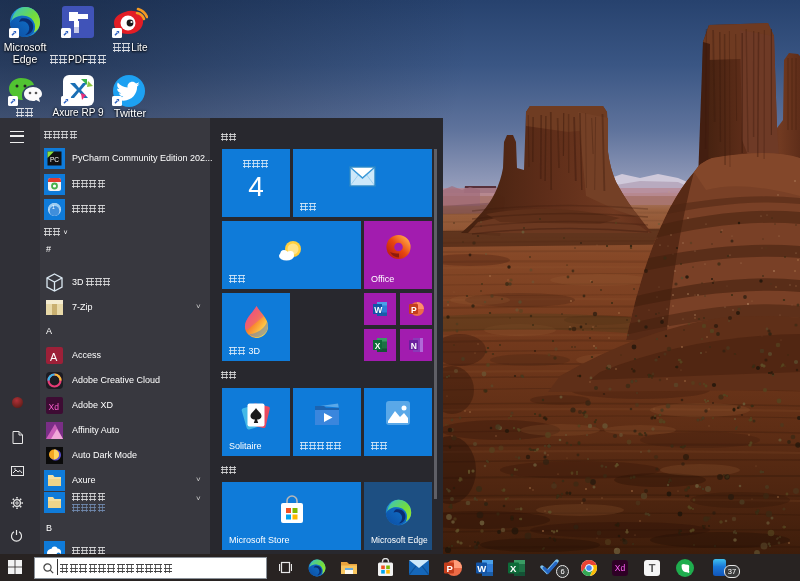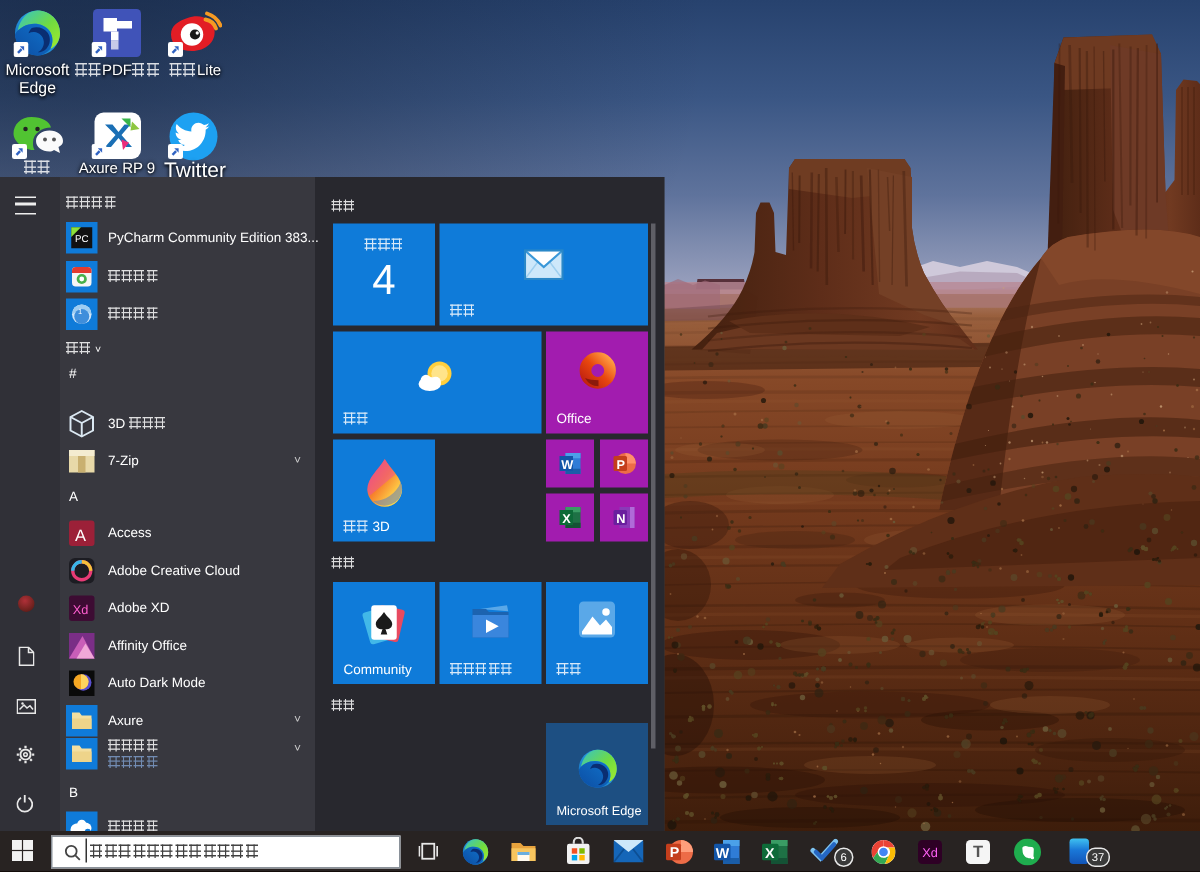--- a/index.html
+++ b/index.html
@@ -1317,25 +1317,25 @@
       <rect width="10" height="10" rx="1.5" fill="#fff"></rect>
       <path d="M3,7.2 L5.4,4.8" stroke="#2f62c2" stroke-width="1.6" fill="none"></path>
       <path d="M4.2,2.9 L7.1,2.9 L7.1,5.8 Z" fill="#2f62c2"></path>
     </svg>
 <svg class="abs" style="left:112px;top:96px" width="10" height="10" viewBox="0 0 10 10">
       <rect width="10" height="10" rx="1.5" fill="#fff"></rect>
       <path d="M3,7.2 L5.4,4.8" stroke="#2f62c2" stroke-width="1.6" fill="none"></path>
       <path d="M4.2,2.9 L7.1,2.9 L7.1,5.8 Z" fill="#2f62c2"></path>
     </svg>
 <div class="dlabel" style="left:-10px;top:41px;width:70px">Microsoft<br>Edge</div>
-<div class="dlabel" style="left:43px;top:42px;width:70px;font-size:10px"><span class="c"></span><span class="c"></span>PDF<span class="c"></span><span class="c"></span></div>
+<div class="dlabel" style="left:43px;top:54px;width:70px;font-size:10px"><span class="c"></span><span class="c"></span>PDF<span class="c"></span><span class="c"></span></div>
 <div class="dlabel" style="left:95px;top:42px;width:70px;font-size:10px"><span class="c"></span><span class="c"></span>Lite</div>
 <div class="dlabel" style="left:-10px;top:107px;width:70px;font-size:10px"><span class="c"></span><span class="c"></span></div>
 <div class="dlabel" style="left:43px;top:107px;width:70px;font-size:10px">Axure RP 9</div>
-<div class="dlabel" style="left:95px;top:107px;width:70px;font-size:14px">Twitter</div>
+<div class="dlabel" style="left:95px;top:107px;width:70px;font-size:11px">Twitter</div>
 </div>
 
 <div id="menu">
 <div class="railbg"></div>
 <div class="tilebg"></div>
 
 <div class="abs" style="left:10px;top:13px;width:14px;height:10px;border-top:1.6px solid #eee;border-bottom:1.6px solid #eee">
       <div style="margin-top:3.2px;height:1.6px;background:#eee"></div>
     </div>
 <div class="abs" style="left:12px;top:279px;width:11px;height:11px;border-radius:50%;background:radial-gradient(circle at 42% 32%,#b03038,#71221f 62%,#471413)"></div>
@@ -1365,21 +1365,21 @@
       <path d="M3,1.8 A5,5 0 1 0 8,1.8" fill="none" stroke="#e8e8e8" stroke-width="1.2"></path>
       <line x1="5.5" y1="0" x2="5.5" y2="5" stroke="#e8e8e8" stroke-width="1.2"></line>
     </svg>
 
 <div class="mitem" style="left:44px;top:12px"><span class="c"></span><span class="c"></span><span class="c"></span><span class="c"></span></div>
 <div class="micon" style="left:44px;top:30px;background:#0f7bd9"><svg width="21" height="21" viewBox="0 0 21 21">
         <rect x="3.5" y="3.5" width="14" height="14" fill="#111"></rect>
         <path d="M3.5,3.5 L10,3.5 L3.5,10 Z" fill="#8de03a"></path>
         <text x="6" y="13.5" font-size="6.5" fill="#fff" font-family="Liberation Sans">PC</text>
       </svg></div>
-<div class="mtext" style="left:72px;top:35px">PyCharm Community Edition 383...</div>
+<div class="mtext" style="left:72px;top:35px">PyCharm Community Edition 202...</div>
 <div class="micon" style="left:44px;top:56px;background:#0f7bd9"><svg width="21" height="21" viewBox="0 0 21 21">
         <rect x="4" y="4" width="13" height="13" rx="2.5" fill="#f5f5f5"></rect>
         <path d="M4,8 L17,8 L17,6.5 A2.5,2.5 0 0 0 14.5,4 L6.5,4 A2.5,2.5 0 0 0 4,6.5 Z" fill="#e23b30"></path>
         <circle cx="10.5" cy="12" r="3.4" fill="#47b04b"></circle>
         <circle cx="10.5" cy="12" r="1.6" fill="#fff"></circle>
       </svg></div>
 <div class="mtext" style="left:72px;top:61px"><span class="c"></span><span class="c"></span><span class="c"></span><span class="c"></span></div>
 <div class="micon" style="left:44px;top:81px;background:#0f7bd9"><svg width="21" height="21" viewBox="0 0 21 21">
         <circle cx="10.5" cy="10.5" r="6.5" fill="#cfe6fa"></circle>
         <path d="M4,10.5 A6.5,6.5 0 0 1 17,10.5 C13,8 8,8 4,10.5 Z" fill="#9ecdf2"></path>
@@ -1417,21 +1417,21 @@
 <div class="micon" style="left:44px;top:277px"><svg width="21" height="21" viewBox="0 0 21 21">
         <rect x="2" y="2" width="17" height="17" rx="2" fill="#3d0c33"></rect>
         <text x="4.5" y="14.5" font-size="8.5" fill="#ff5fd0" font-family="Liberation Sans">Xd</text>
       </svg></div>
 <div class="mtext" style="left:72px;top:282px">Adobe XD</div>
 <div class="micon" style="left:44px;top:302px"><svg width="21" height="21" viewBox="0 0 21 21">
         <rect x="2" y="2" width="17" height="17" fill="#7a2e86"></rect>
         <path d="M2,19 L11,4 L19,19 Z" fill="#c95eb8"></path>
         <path d="M7,19 L13,9 L19,19 Z" fill="#f0a8d8"></path>
       </svg></div>
-<div class="mtext" style="left:72px;top:307px">Affinity Office</div>
+<div class="mtext" style="left:72px;top:307px">Affinity Auto</div>
 <div class="micon" style="left:44px;top:327px"><svg width="21" height="21" viewBox="0 0 21 21">
         <rect x="2" y="2" width="17" height="17" fill="#0a0a0a"></rect>
         <circle cx="11.5" cy="10" r="5.5" fill="#5a4fd0"></circle>
         <circle cx="10" cy="9.5" r="5" fill="#f5a623"></circle>
         <path d="M10,4.5 A5,5 0 0 1 10,14.5 Z" fill="#ffd35e"></path>
       </svg></div>
 <div class="mtext" style="left:72px;top:332px">Auto Dark Mode</div>
 <div class="micon" style="left:44px;top:352px;background:#0f7bd9"><svg width="21" height="21" viewBox="0 0 21 21">
         <path d="M4,5 L9,5 L10.5,7 L17,7 L17,16 L4,16 Z" fill="#f3dfa0"></path>
         <path d="M4,9 L17,9 L17,16 L4,16 Z" fill="#eed48a"></path>
@@ -1549,40 +1549,51 @@
 <svg class="abs" style="left:19px;top:12px" width="30" height="30" viewBox="0 0 30 30">
         <g transform="rotate(-16 15 15)">
           <rect x="2.5" y="5" width="17" height="22" rx="2" fill="#42b8e8"></rect>
         </g>
         <g transform="rotate(13 15 15)">
           <rect x="10" y="4" width="17" height="22" rx="2" fill="#e84a60"></rect>
         </g>
         <rect x="6.5" y="3.5" width="17" height="23" rx="2" fill="#fff"></rect>
         <path d="M15,8 C13,11.5 9.5,13 9.5,16.2 A3.6,3.6 0 0 0 14,19.4 L12.8,23 L17.2,23 L16,19.4 A3.6,3.6 0 0 0 20.5,16.2 C20.5,13 17,11.5 15,8 Z" fill="#1a1a1a"></path>
       </svg>
-<div class="lab">Community</div>
+<div class="lab">Solitaire</div>
 </div>
 <div class="tile" style="left:293px;top:270px;width:68px;height:68px">
 <svg class="abs" style="left:19px;top:14px" width="30" height="26" viewBox="0 0 30 26">
         <path d="M8,4 L26,1.5 L26.8,5.5" fill="#5aa8e8"></path>
         <path d="M3,4 L12,4 L14,6 L27,6 L27,23 L3,23 Z" fill="#1c63b0"></path>
         <rect x="3" y="8" width="24" height="15" fill="#3a86dd"></rect>
         <path d="M12,11 L20.5,15.5 L12,20 Z" fill="#fff"></path>
       </svg>
 <div class="lab"><span class="c"></span><span class="c"></span><span class="c"></span><span class="c"></span><span class="c"></span></div>
 </div>
 <div class="tile" style="left:364px;top:270px;width:68px;height:68px">
 <svg class="abs" style="left:21px;top:12px" width="26" height="26" viewBox="0 0 26 26">
         <rect x="1" y="1" width="24" height="24" rx="3" fill="#5aa8e8"></rect>
         <path d="M3,21 L10,11 L15,17 L19,13 L23,18 L23,23 L3,23 Z" fill="#fff"></path>
         <circle cx="19" cy="8" r="2.5" fill="#fff"></circle>
       </svg>
 <div class="lab"><span class="c"></span><span class="c"></span></div>
 </div>
 <div class="ghead" style="left:221px;top:347px"><span class="c"></span><span class="c"></span></div>
+<div class="tile" style="left:222px;top:364px;width:139px;height:68px">
+<svg class="abs" style="left:57px;top:13px" width="26" height="30" viewBox="0 0 26 30">
+        <path d="M8,8 L8,6 A5,5 0 0 1 18,6 L18,8" fill="none" stroke="#b8b8b8" stroke-width="1.6"></path>
+        <rect x="2" y="8" width="22" height="20" rx="2" fill="#fff"></rect>
+        <rect x="7" y="13" width="5" height="5" fill="#f25022"></rect>
+        <rect x="13.5" y="13" width="5" height="5" fill="#7fba00"></rect>
+        <rect x="7" y="19.5" width="5" height="5" fill="#00a4ef"></rect>
+        <rect x="13.5" y="19.5" width="5" height="5" fill="#ffb900"></rect>
+      </svg>
+<div class="lab">Microsoft Store</div>
+</div>
 <div class="tile" style="left:364px;top:364px;width:68px;height:68px;background:#1d4f82">
 <svg class="abs" style="left:21px;top:17px" width="27" height="27" viewBox="0 0 32 32">
         <use href="#edgeico"></use>
       </svg>
 <div class="lab" style="font-size:8.5px">Microsoft Edge</div>
 </div>
 </div>
 
 <div id="bar">
 <svg class="abs" style="left:8px;top:6px" width="14" height="14" viewBox="0 0 14 14">

